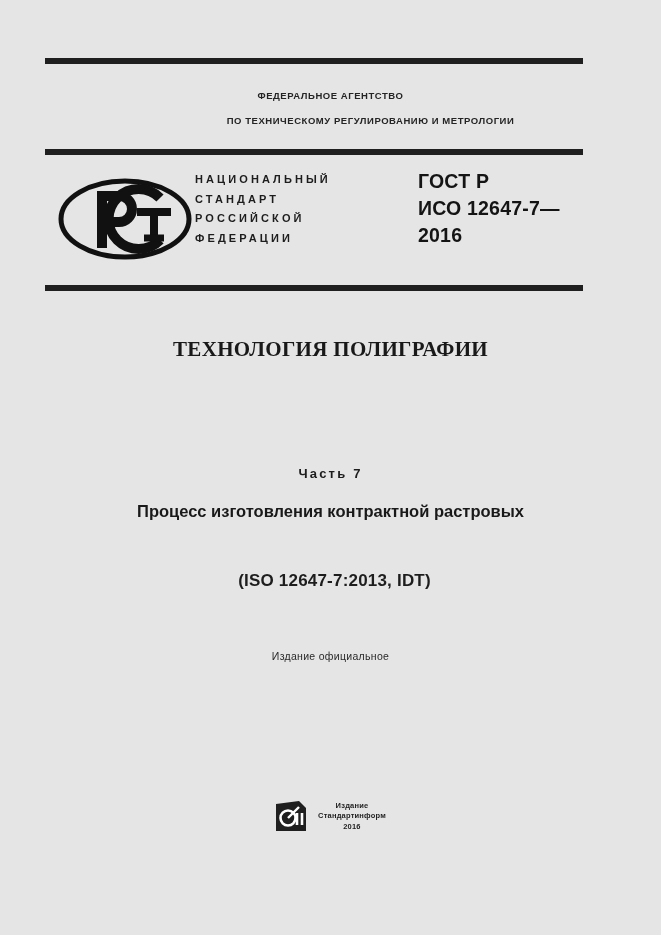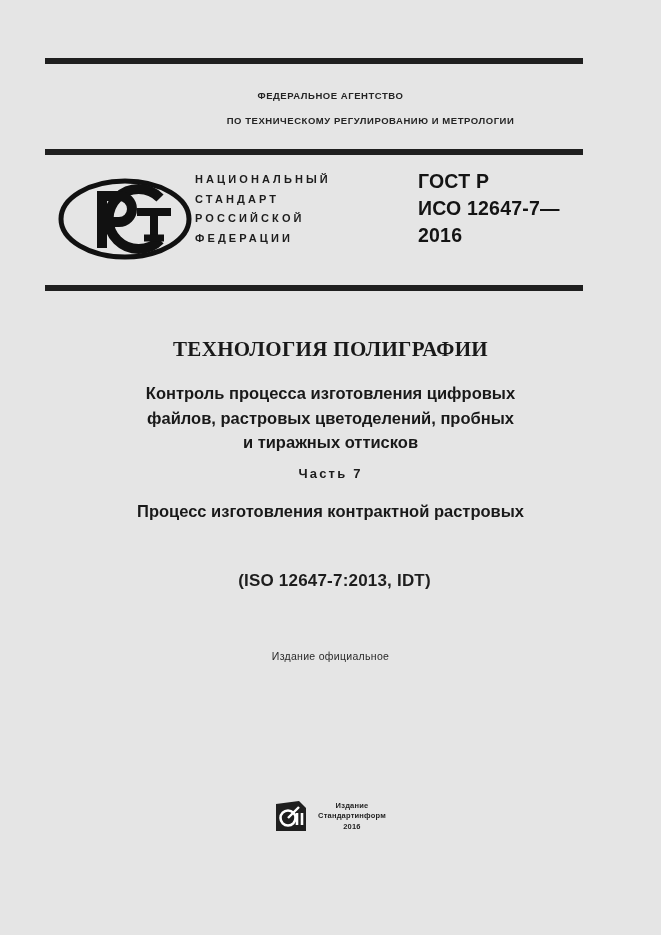--- a/index.html
+++ b/index.html
@@ -224,25 +224,20 @@
   <div class="gost-code">
     <div>ГОСТ Р</div>
     <div>ИСО 12647-7—</div>
     <div>2016</div>
   </div>
 
   <div class="rule rule-bottom"></div>
 
   <div class="doc-title">ТЕХНОЛОГИЯ ПОЛИГРАФИИ</div>
 
-  <div class="doc-subtitle">
-    <div>Контроль процесса изготовления цифровых</div>
-    <div>файлов, растровых цветоделений, пробных</div>
-    <div>и тиражных оттисков</div>
-  </div>
 
   <div class="part-label">Часть 7</div>
 
   <div class="part-title">
     <div>Процесс изготовления контрактной растровых</div>
   </div>
 
   <div class="iso-ref">(ISO 12647-7:2013, IDT)</div>
 
   <div class="official">Издание официальное</div>

